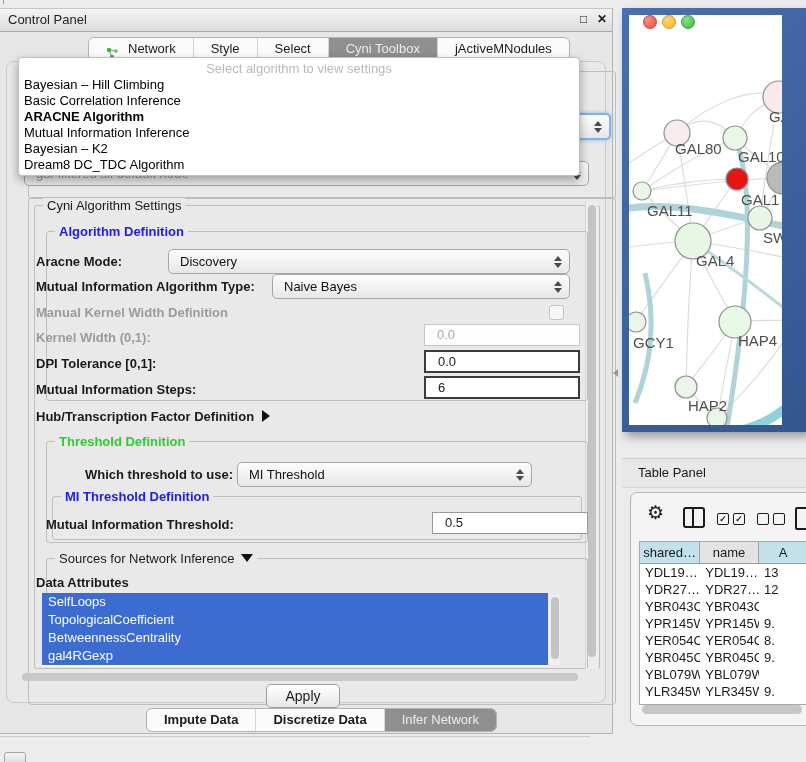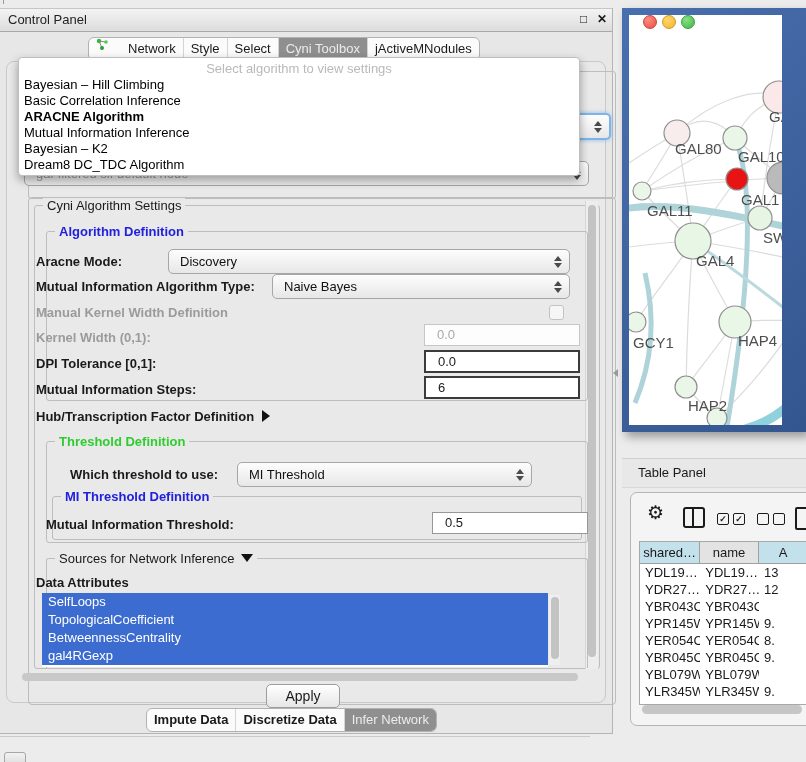--- a/index.html
+++ b/index.html
@@ -9,21 +9,21 @@
   
   .cp-window{left:0;top:8px;width:612px;height:724px;background:#e7e7e7;
              border-right:1px solid #b4b4b4;border-bottom:1px solid #b4b4b4;border-top:1px solid #c6c6c6;}
   .cp-titlebar{left:0;top:0;width:100%;height:22px;background:linear-gradient(#f3f3f3,#dddddd);
                border-bottom:1px solid #a9a9a9;}
   .cp-title{left:8px;top:3px;font-size:13px;color:#222;}
   .cp-float{left:580px;top:3px;font-size:12px;font-weight:bold;cursor:default;}
   .cp-close{left:597px;top:3px;font-size:12px;font-weight:bold;cursor:default;}
   
   .tabseg{display:flex;border:1px solid #b2b2b2;border-radius:6px;background:#fbfbfb;overflow:hidden;height:22px;}
-  .tabseg .tab{padding:0 7px;line-height:22px;font-size:13px;border-left:1px solid #d4d4d4;white-space:nowrap;display:flex;align-items:flex-start;gap:19px;}
+  .tabseg .tab{padding:0 17px;line-height:22px;font-size:13px;border-left:1px solid #d4d4d4;white-space:nowrap;display:flex;align-items:flex-end;gap:9px;}
   .tabseg .tab:first-child{border-left:none;}
   .tabseg .tab.sel{background:#8f8f8f;color:#ececec;}
   .top-tabs{left:88px;top:28px;}
   .bottom-tabs{left:146px;top:699px;}
   
   .outer-panel{left:6px;top:52px;width:598px;height:640px;background:#e9e9e9;
                border:1px solid #c9c9c9;border-radius:8px;}
   .grp{position:absolute;border:1px solid #bdbdbd;border-radius:3px;margin-left:16px;}
   .grp-label{position:absolute;top:-8px;left:8px;background:#e9e9e9;padding:0 4px;font-weight:bold;font-size:13px;white-space:nowrap;}
   .lbl{position:absolute;font-weight:bold;font-size:13px;white-space:nowrap;}
@@ -157,21 +157,21 @@
   <span class="lbl" style="left:36px;top:347px;">DPI Tolerance [0,1]:</span>
   <div class="tf tf-strong" style="left:424px;top:341px;width:128px;">0.0</div>
   <span class="lbl" style="left:36px;top:373px;">Mutual Information Steps:</span>
   <div class="tf tf-strong" style="left:424px;top:367px;width:128px;">6</div>
 
   <span class="lbl" style="left:36px;top:400px;"><span>Hub/Transcription Factor Definition</span><span class="tri-right"></span></span>
 
   <div class="grp" style="left:30px;top:432px;width:540px;height:100px;">
     <span class="grp-label" style="color:#2ecc2e;">Threshold Definition</span>
   </div>
-  <span class="lbl" style="left:70px;top:458px;">Which threshold to use:</span>
+  <span class="lbl" style="left:85px;top:458px;">Which threshold to use:</span>
   <div class="combo" style="left:237px;top:453px;width:282px;">
     <span>MI Threshold</span>
     <span class="spin"></span>
   </div>
   <div class="grp" style="left:36px;top:487px;width:528px;height:42px;">
     <span class="grp-label" style="color:#2020dd;">MI Threshold Definition</span>
   </div>
   <span class="lbl" style="left:46px;top:508px;">Mutual Information Threshold:</span>
   <div class="tf" style="left:420px;top:503px;width:130px;margin-left:12px;">0.5</div>
 

